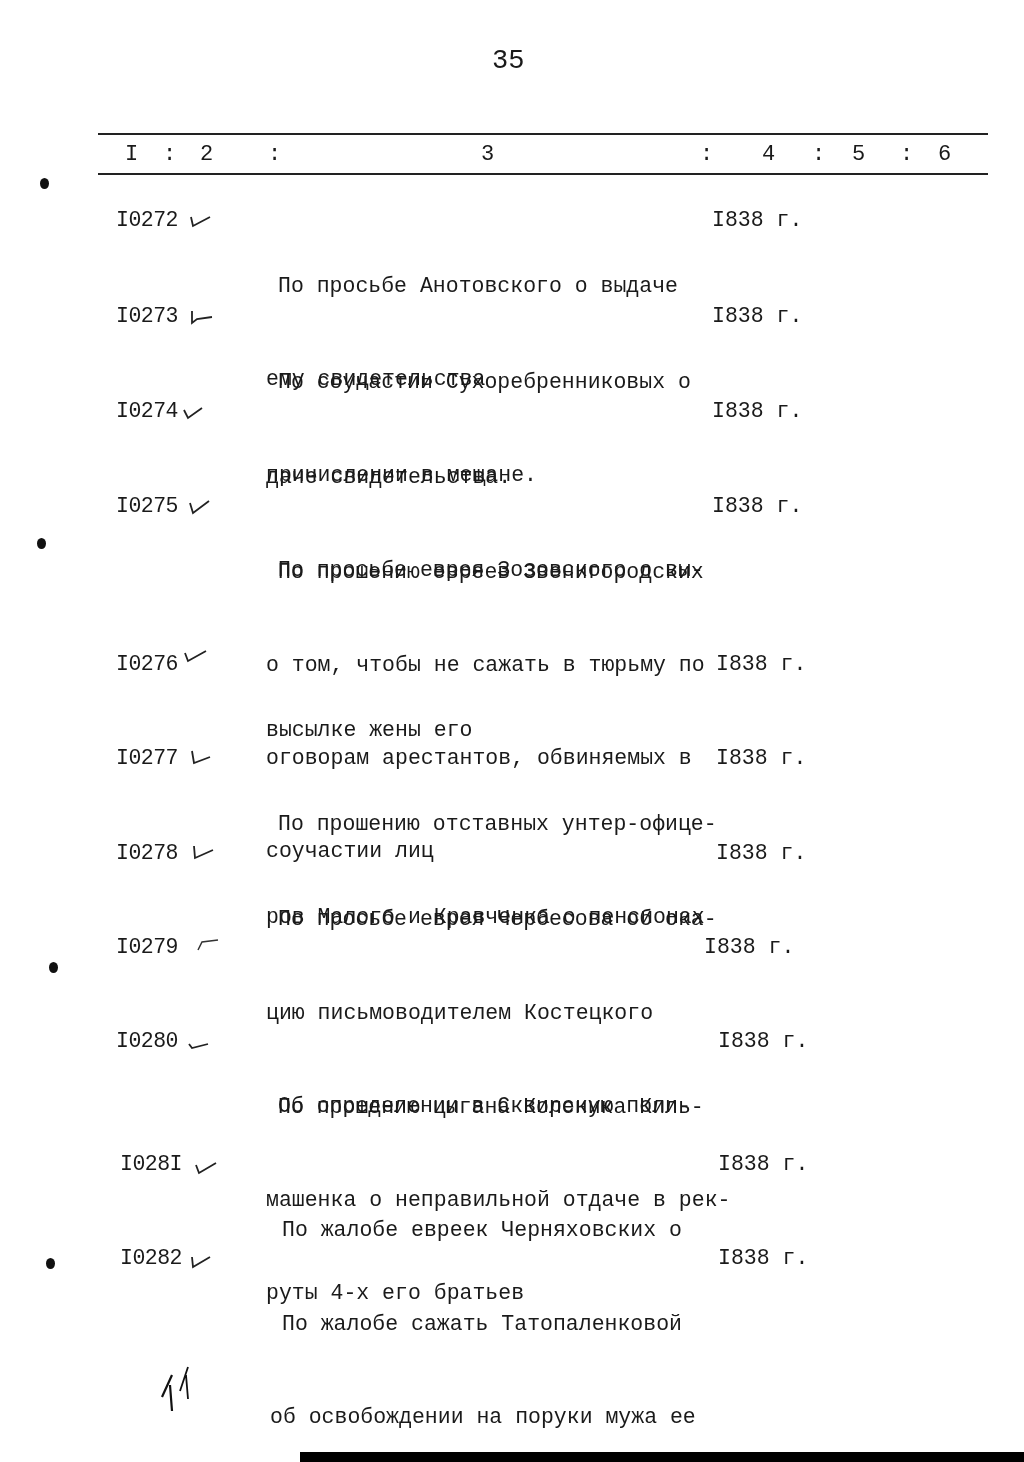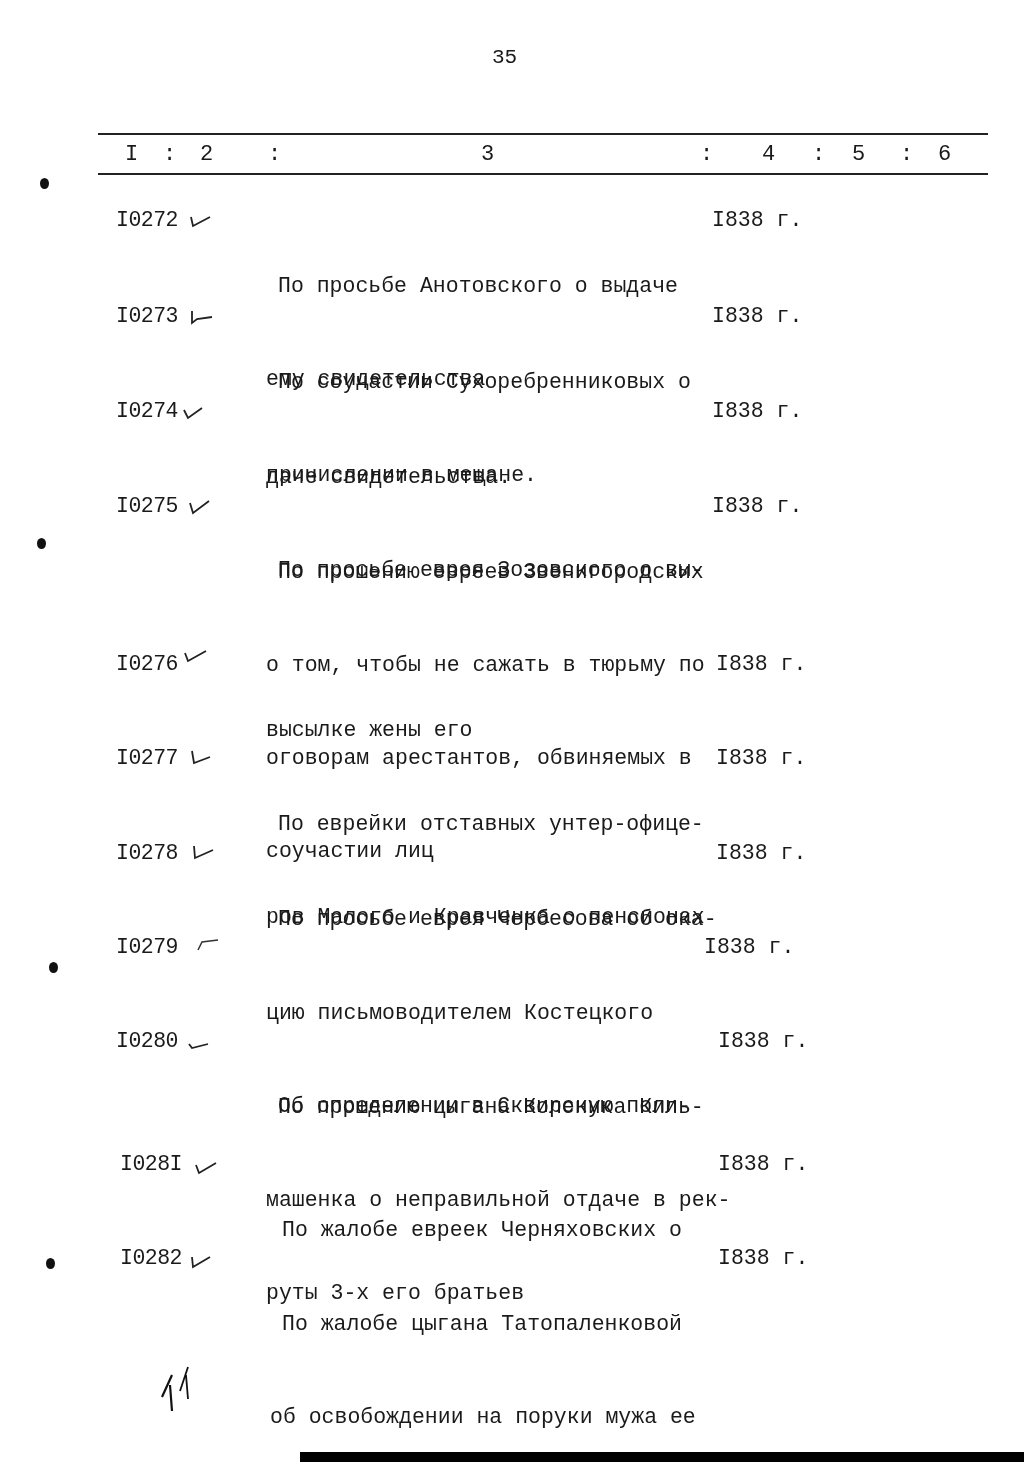--- a/index.html
+++ b/index.html
@@ -1,21 +1,21 @@
 <!DOCTYPE html>
 <html><head>
 <meta charset="utf-8">
 <style>
   html, body { margin: 0; padding: 0; }
   body {
     width: 1024px; height: 1462px; position: relative; overflow: hidden;
     background: #ffffff; color: #1a1a1a;
     font-family: "Liberation Mono", "DejaVu Sans Mono", monospace;
   }
-  .page-number { position: absolute; left: 492px; top: 46px; font-size: 21px; }
+  .page-number { position: absolute; left: 492px; top: 46px; font-size: 27px; }
   .rule { position: absolute; left: 98px; width: 890px; height: 2px; background: #222; }
   .rule.top { top: 133px; }
   .rule.bottom { top: 173px; }
   .header-row { position: absolute; top: 142px; left: 0; width: 1024px; height: 26px; font-size: 22px; }
   .hcell { position: absolute; top: 0; }
   .entry { position: absolute; left: 0; width: 1024px; font-size: 21.5px; line-height: 31px; }
   .entry .num { position: absolute; left: 116px; top: 0; letter-spacing: -0.5px; }
   .entry .mark { position: absolute; top: 4px; width: 26px; height: 20px; }
   .entry .desc { position: absolute; left: 266px; top: 4px; width: 440px; white-space: pre; }
   .entry .year { position: absolute; top: 0; white-space: nowrap; }
@@ -104,21 +104,21 @@
   </div>
   <span class="year" style="left:716px">I838 г.</span>
 </div>
 
 <div class="entry" style="top:743px;">
   <span class="num">I0277</span>
   <svg class="mark" style="left:188px" viewBox="0 0 26 20">
       <path d="M4 4 L6 16 L22 10" stroke="#222" stroke-width="1.8" fill="none"></path>
     </svg>
   <div class="desc">
-    <div style="padding-left:12px">По еврейки отставных унтер-офице-</div>
+    <div style="padding-left:12px">По прошению отставных унтер-офице-</div>
     <div>ров Малого и Кравченка о пенсионах</div>
   </div>
   <span class="year" style="left:716px">I838 г.</span>
 </div>
 
 <div class="entry" style="top:838px;">
   <span class="num">I0278</span>
   <svg class="mark" style="left:190px" viewBox="0 0 26 20">
       <path d="M4 4 L5 16 L23 8" stroke="#222" stroke-width="1.8" fill="none"></path>
     </svg>
@@ -141,21 +141,21 @@
 </div>
 
 <div class="entry" style="top:1026px;">
   <span class="num">I0280</span>
   <svg class="mark" style="left:186px" viewBox="0 0 26 20">
       <path d="M3 14 L6 18 L22 14" stroke="#222" stroke-width="1.8" fill="none"></path>
     </svg>
   <div class="desc">
     <div style="padding-left:12px">По прошению цыгана Коленика Киль-</div>
     <div>машенка о неправильной отдаче в рек-</div>
-    <div>руты 3-х его братьев</div>
+    <div>руты 4-х его братьев</div>
   </div>
   <span class="year" style="left:718px">I838 г.</span>
 </div>
 
 <div class="entry" style="top:1149px;">
   <span class="num" style="left:120px">I028I</span>
   <svg class="mark" style="left:192px;top:6px" viewBox="0 0 26 20">
       <path d="M4 10 L7 18 L24 8" stroke="#222" stroke-width="1.8" fill="none"></path>
     </svg>
   <div class="desc">
@@ -163,21 +163,21 @@
   </div>
   <span class="year" style="left:718px">I838 г.</span>
 </div>
 
 <div class="entry" style="top:1243px;">
   <span class="num" style="left:120px">I0282</span>
   <svg class="mark" style="left:188px;top:6px" viewBox="0 0 26 20">
       <path d="M4 8 L5 18 L22 8" stroke="#222" stroke-width="1.8" fill="none"></path>
     </svg>
   <div class="desc">
-    <div style="padding-left:16px">По жалобе цыгана Татопаленковой</div>
+    <div style="padding-left:16px">По жалобе сажать Татопаленковой</div>
     <div style="padding-left:4px">об освобождении на поруки мужа ее</div>
   </div>
   <span class="year" style="left:718px">I838 г.</span>
 </div>
 
 <div class="dot" style="left:40px;top:178px"></div>
 <div class="dot" style="left:37px;top:538px"></div>
 <div class="dot" style="left:49px;top:962px"></div>
 <div class="dot" style="left:46px;top:1258px"></div>
 

